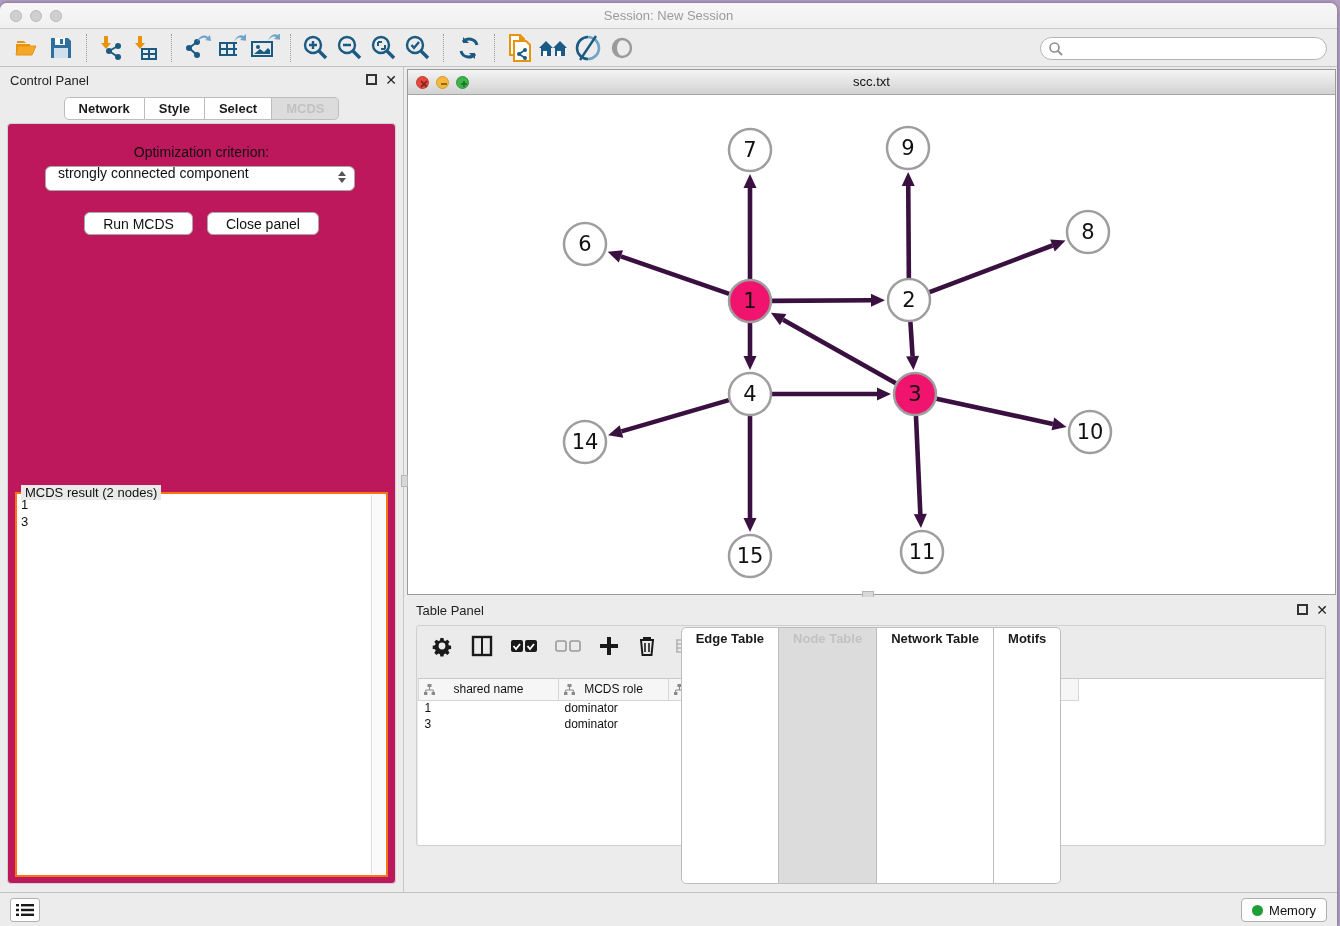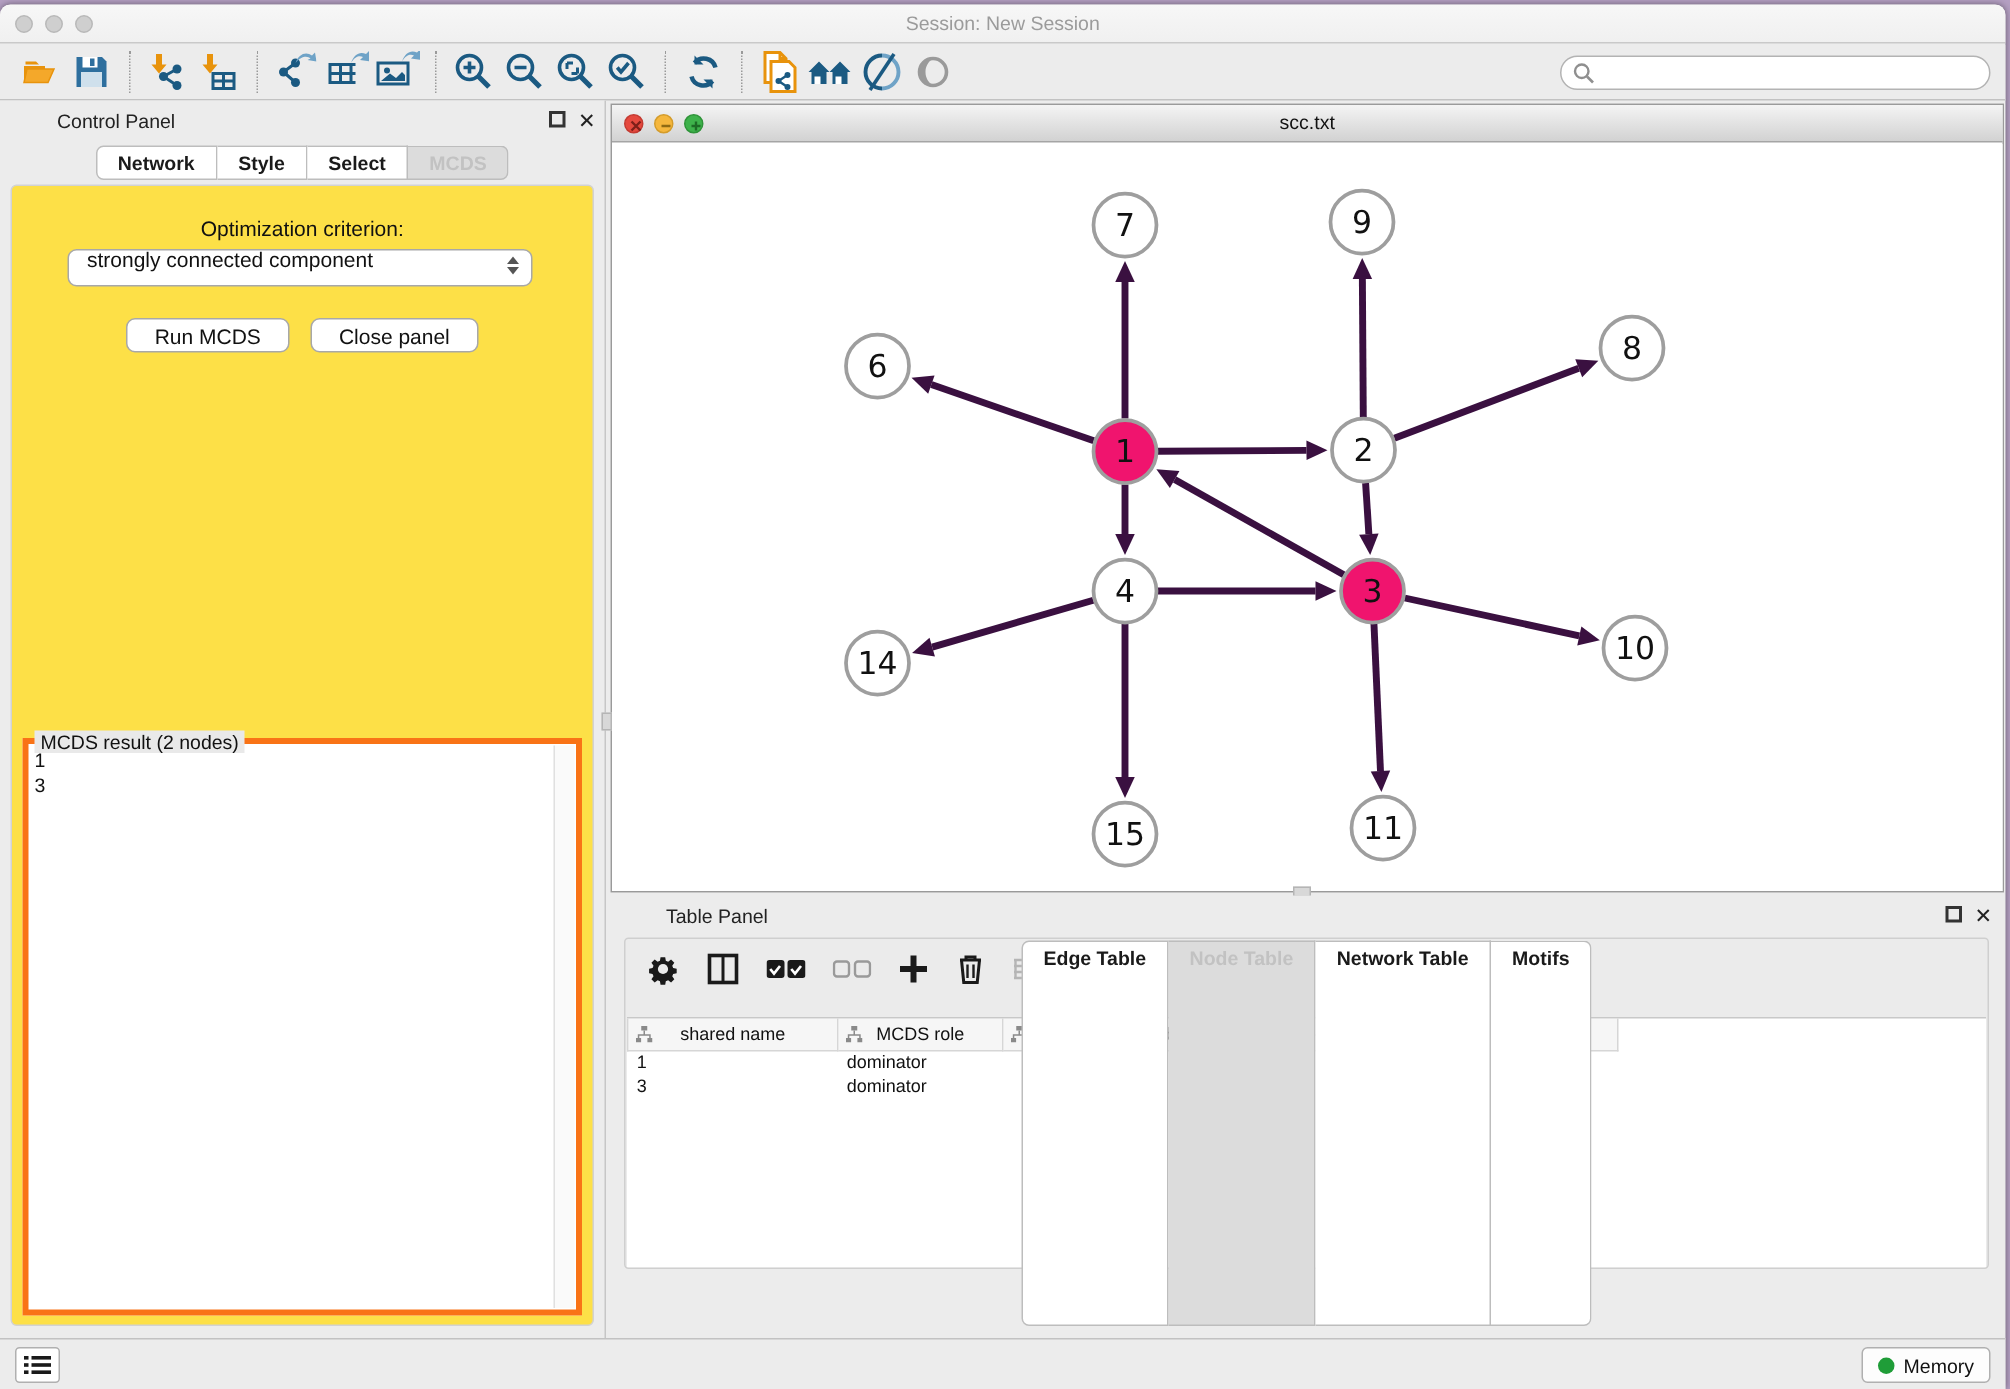--- a/index.html
+++ b/index.html
@@ -26,46 +26,46 @@
   .tb-sep { width:1px; height:28px; border-left:1px dotted #9a9a9a; margin:0 8px; }
   .search-wrap { margin-left:auto; position:relative; }
   .search-input { width:287px; height:23px; border:1px solid #b3b3b3; border-radius:12px;
     background:#fff; padding:0 8px 0 26px; font-size:13px; outline:none; color:#333; }
   .search-glass { position:absolute; left:8px; top:4px; }
 
   
   .control-panel { position:absolute; left:0; top:64px; width:404px; bottom:34px;
     background:#ececec; border-right:1px solid #c6c6c6; }
   .panel-head { position:absolute; top:0; left:0; right:0; height:26px; }
-  .panel-title { position:absolute; left:10px; top:6px; font-size:13px; color:#222;margin-left:28px; }
+  .panel-title { position:absolute; left:10px; top:6px; font-size:13px; color:#222; }
   .panel-float { position:absolute; right:26px; top:7px; width:11px; height:11px;
     border:2px solid #333; }
   .panel-close { position:absolute; right:6px; top:5px; font-size:14px; font-weight:bold; color:#222; }
   .seg-tabs { position:absolute; top:30px; left:0; right:0; display:flex; justify-content:center; }
   .seg-tabs .tab { font-size:13px; font-weight:bold; padding:3px 14px; background:#fff;
     border:1px solid #bdbdbd; border-left:none; color:#1a1a1a; }
   .seg-tabs .tab:first-child { border-left:1px solid #bdbdbd; border-radius:5px 0 0 5px; }
   .seg-tabs .tab:last-child { border-radius:0 5px 5px 0; }
   .seg-tabs .tab.active { background:#dcdcdc; color:#c2c2c2; }
   .cp-content { position:absolute; top:56px; left:7px; right:7px; bottom:8px;
-    background:#fde047; border:1px solid #d2d2d2; border-radius:4px; }
+    background:#be185d; border:1px solid #d2d2d2; border-radius:4px; }
   .opt-label { position:absolute; top:20px; left:0; right:0; text-align:center;
     font-size:14px; color:#111; }
   .combo { position:absolute; top:42px; left:37px; right:40px; height:25px; background:#fff;
     border:1px solid #a8a8a8; border-radius:6px; font-size:14px; color:#111;
     display:flex; align-items:center; padding:0 26px 12px 12px; }
   .combo-arrows { position:absolute; right:8px; top:4px; display:flex; flex-direction:column; gap:2px; }
   .combo-arrows i { width:0; height:0; border-left:4px solid transparent; border-right:4px solid transparent; }
   .combo-arrows .up { border-bottom:5px solid #555; }
   .combo-arrows .dn { border-top:5px solid #555; }
   .cp-buttons { position:absolute; top:75px; left:0; right:0; display:flex; justify-content:center; gap:14px;margin-top:13px; }
   .push-btn { background:#fff; border:1px solid #a8a8a8; border-radius:6px; height:23px;
     padding:0 18px; font-size:14px; color:#111; display:flex; align-items:center; }
   .result-box { position:absolute; left:7px; right:7px; top:368px; bottom:6px;
-    border:4px solid #f97316; background:#fff; }
+    border:2px solid #f97316; background:#fff; }
   .result-legend { position:absolute; top:-9px; left:4px; background:#e9e9e9;
     padding:0 4px; font-size:13px; color:#111; }
   .result-text { position:absolute; inset:2px 16px 2px 4px; font-size:13px; color:#111;
     line-height:17px; white-space:pre; overflow:hidden; }
   .result-scroll { position:absolute; top:1px; bottom:1px; right:1px; width:14px;
     background:#fafafa; border-left:1px solid #e0e0e0; }
 
   
   .net-window { position:absolute; left:407px; top:66px; right:1px; height:526px;
     background:#fff; border:1px solid #9a9a9a; }

